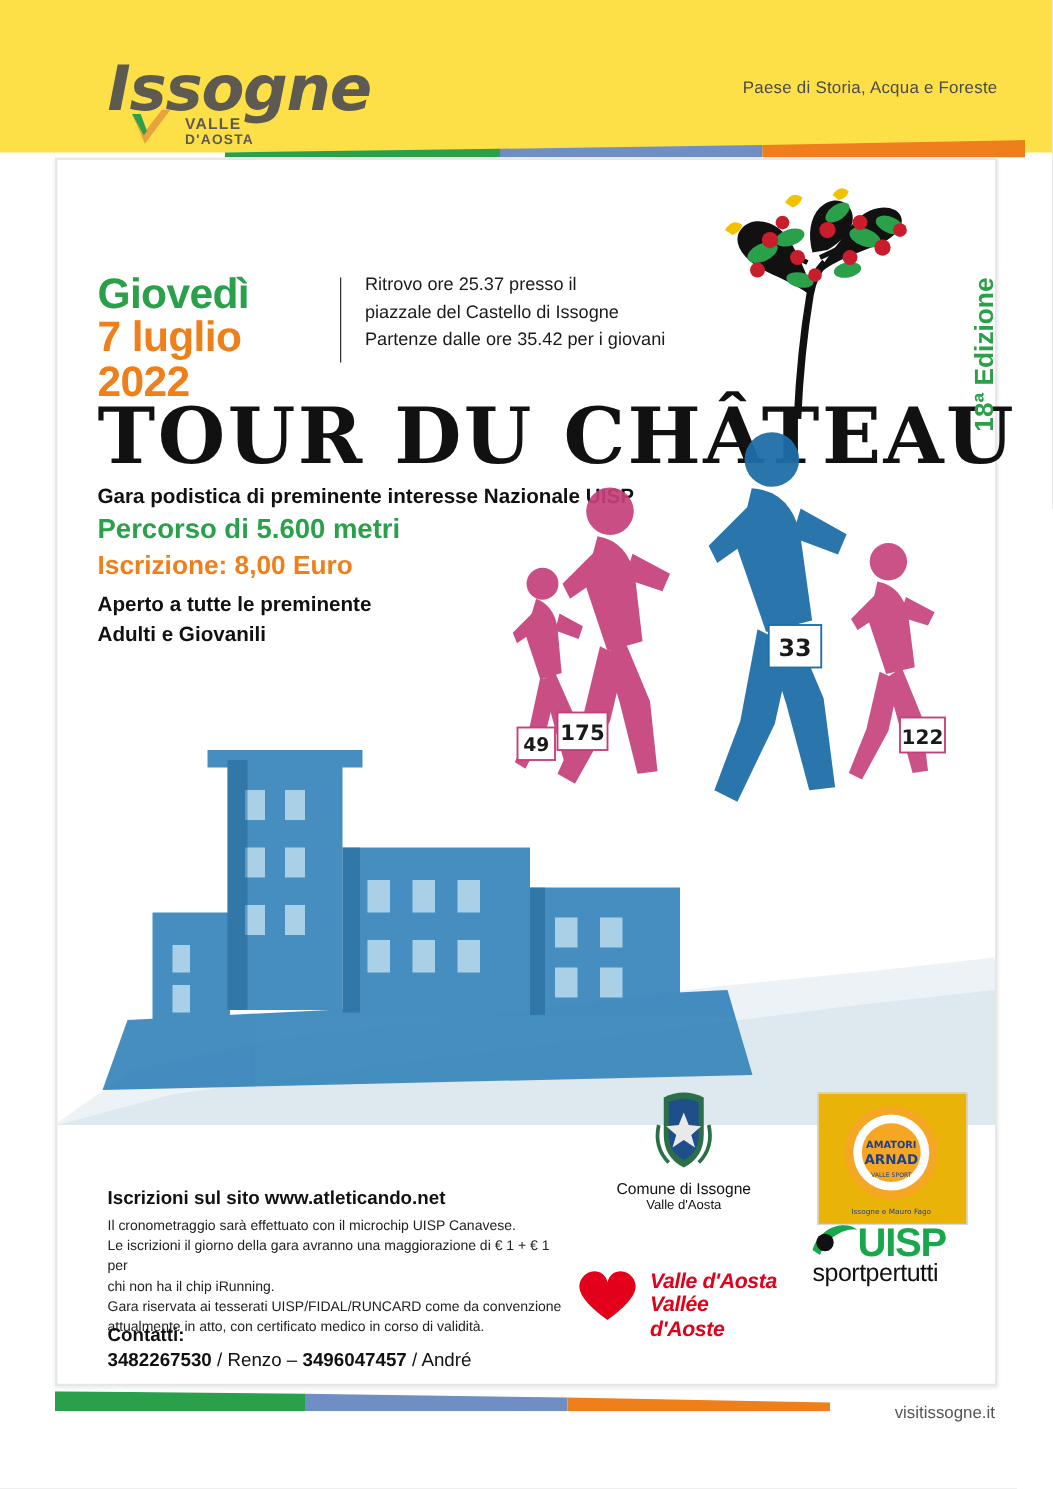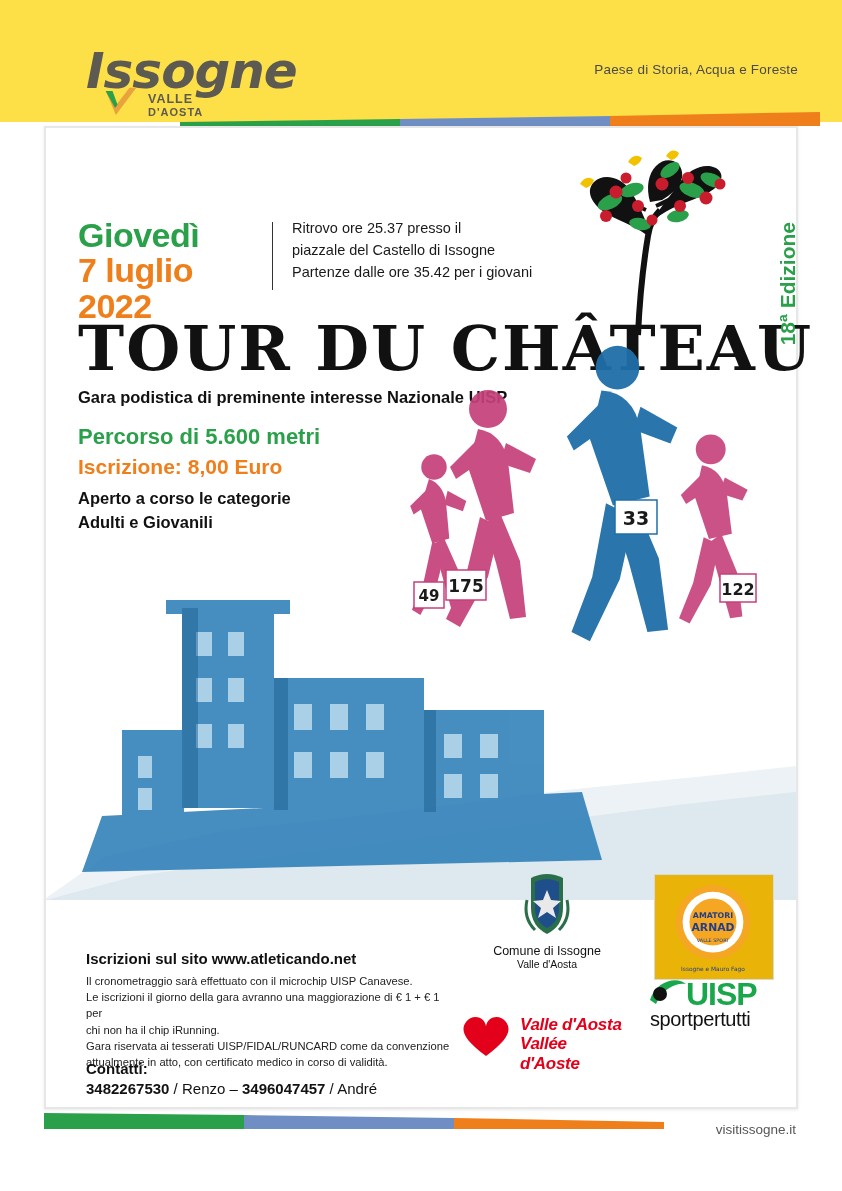--- a/index.html
+++ b/index.html
@@ -166,21 +166,21 @@
     top: 386px;
     width: 520px;
   }
   .copy .l1, .copy .l2 {
     font-size: 16.5px;
     font-weight: bold;
     color: #111;
     line-height: 1.45;
   }
   .copy .dist {
-    margin-top: 14px;
+    margin-top: 0;
     font-size: 22px;
     font-weight: bold;
     color: #2aa04a;
   }
   .copy .price {
     margin-top: 5px;
     font-size: 21px;
     font-weight: bold;
     color: #ef7f1b;
   }
@@ -375,21 +375,21 @@
     <div>Partenze dalle ore 35.42 per i giovani</div>
   </div>
 
   <div class="title">TOUR DU CHÂTEAU</div>
   <div class="edition">18ª Edizione</div>
 
   <div class="copy">
     <div class="l1">Gara podistica di preminente interesse Nazionale UISP</div>
     <div class="dist">Percorso di 5.600 metri</div>
     <div class="price">Iscrizione: 8,00 Euro</div>
-    <div class="cats">Aperto a corso le categorie</div>
+    <div class="cats">Aperto a tutte le preminente</div>
     <div class="cats" style="margin-top:0">Adulti e Giovanili</div>
   </div>
 
   <svg class="art runners" viewBox="0 0 390 450">
     <g fill="#c5407a" opacity="0.92">
 
       <g transform="translate(10,120) scale(0.85)">
         <circle cx="40" cy="20" r="15"></circle>
         <path d="M34 34 q16 6 20 26 l4 44 l-20 6 l-14 -42 z"></path>
         <path d="M38 108 l-10 46 l-14 34 l10 6 l20 -38 l10 -40 z"></path>

